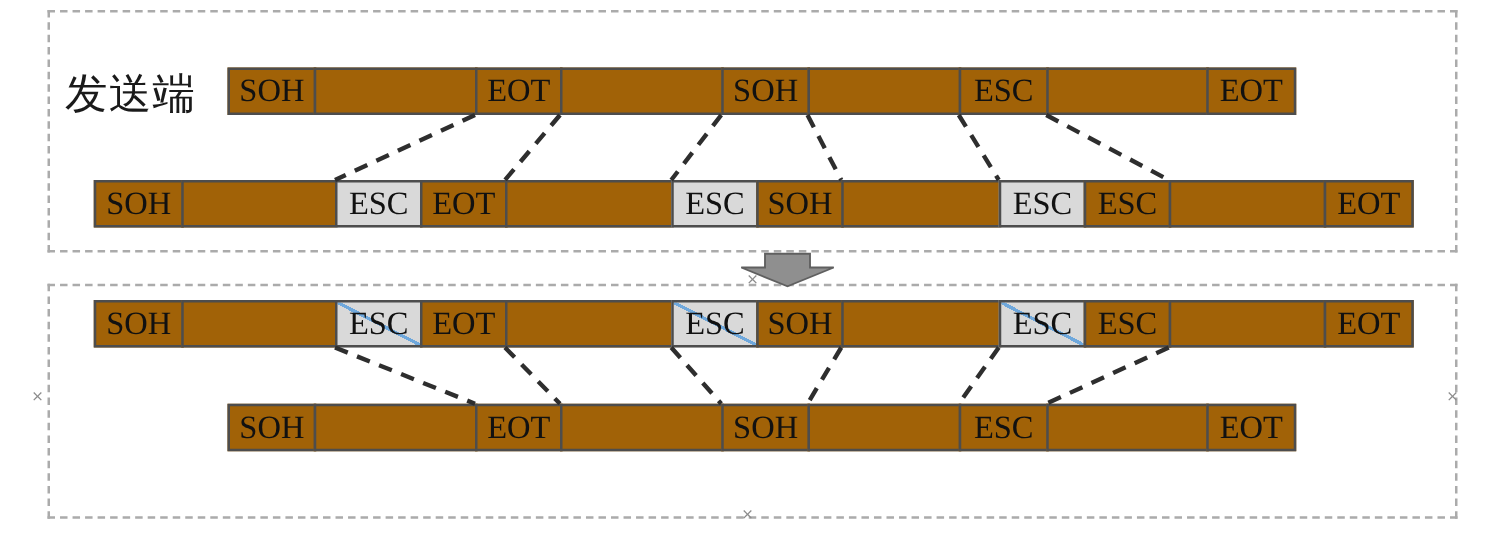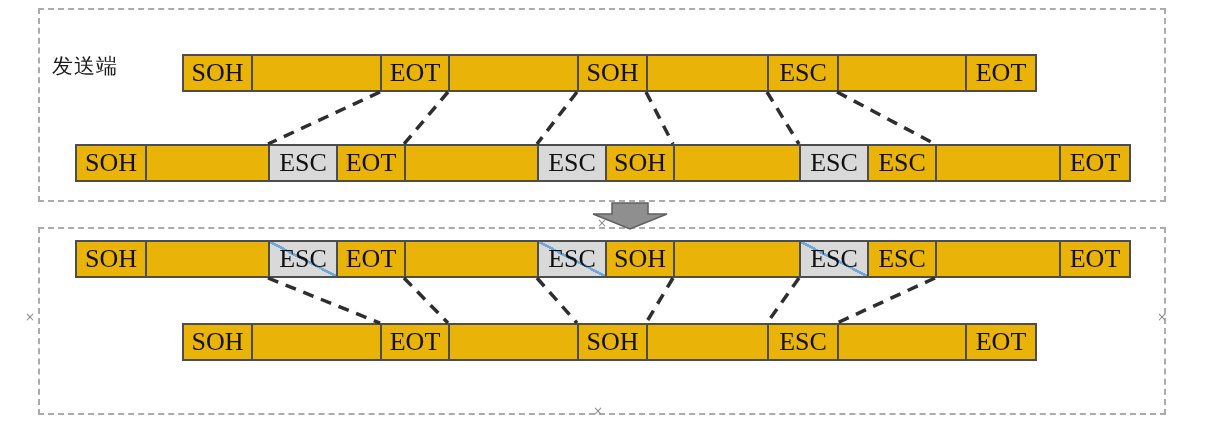--- a/index.html
+++ b/index.html
@@ -15,38 +15,38 @@
   .group-box {
     position: absolute;
     border: 2px dashed #ababab;
     background: #ffffff;
   }
   .sender-box   { left: 38px; top: 8px;   width: 1128px; height: 194px; }
   .receiver-box { left: 38px; top: 227px; width: 1128px; height: 188px; }
 
   .side-label {
     position: absolute;
-    font-size: 21px;
+    font-size: 34px;
     color: #1a1a1a;
     letter-spacing: 1px;
     white-space: nowrap;
   }
   .sender-label   { left: 52px; top: 52px; }
   .receiver-label { left: 52px; top: 322px; }
 
   .frame-row { position: absolute; display: flex; }
   .row-sender-original    { left: 182px; top: 54px; }
   .row-sender-stuffed     { left: 75px;  top: 144px; }
   .row-receiver-stuffed   { left: 75px;  top: 240px; }
   .row-receiver-destuffed { left: 182px; top: 323px; }
 
   .cell {
     height: 38px;
     border: 2px solid #4d4d4d;
-    background-color: #eab308;
+    background-color: #a16207;
     margin-left: -2px;
     display: flex;
     align-items: center;
     justify-content: center;
     font-size: 26px;
     color: #111111;
     flex: none;
   }
   .cell:first-child { margin-left: 0; }
   .cell.inserted { background-color: #d9d9d9; }

